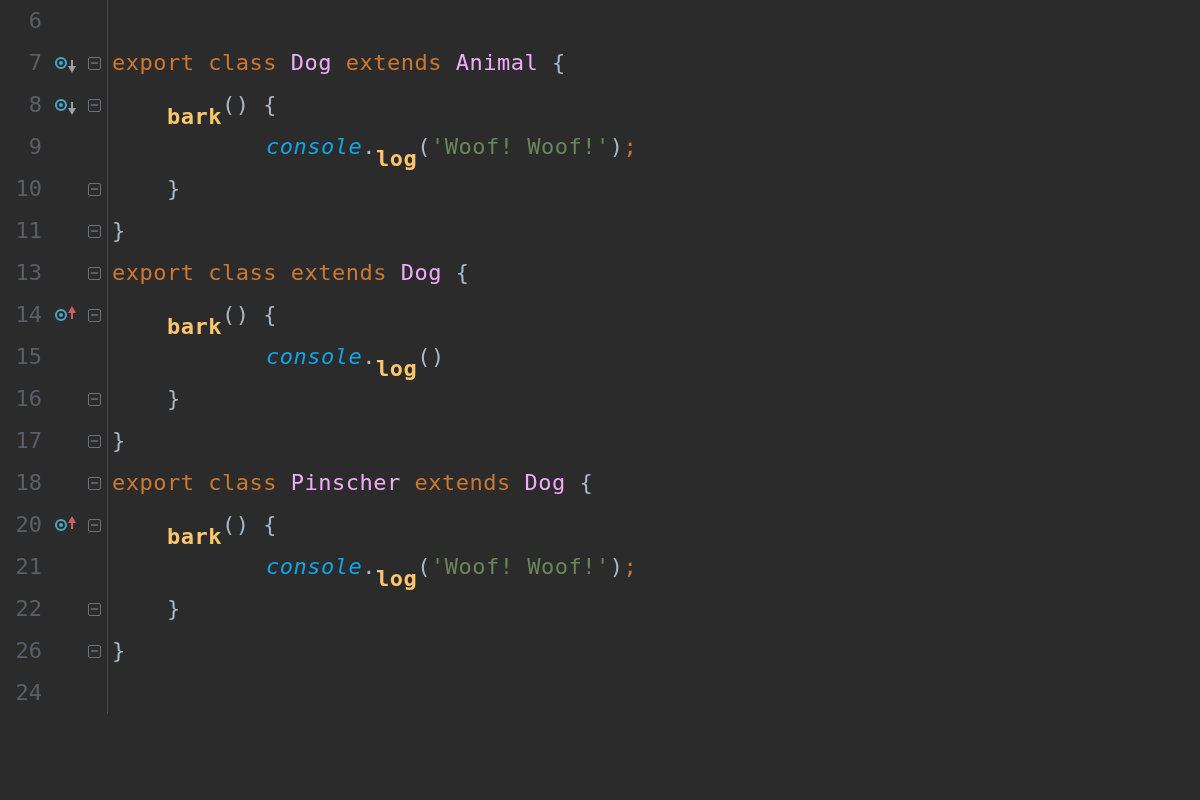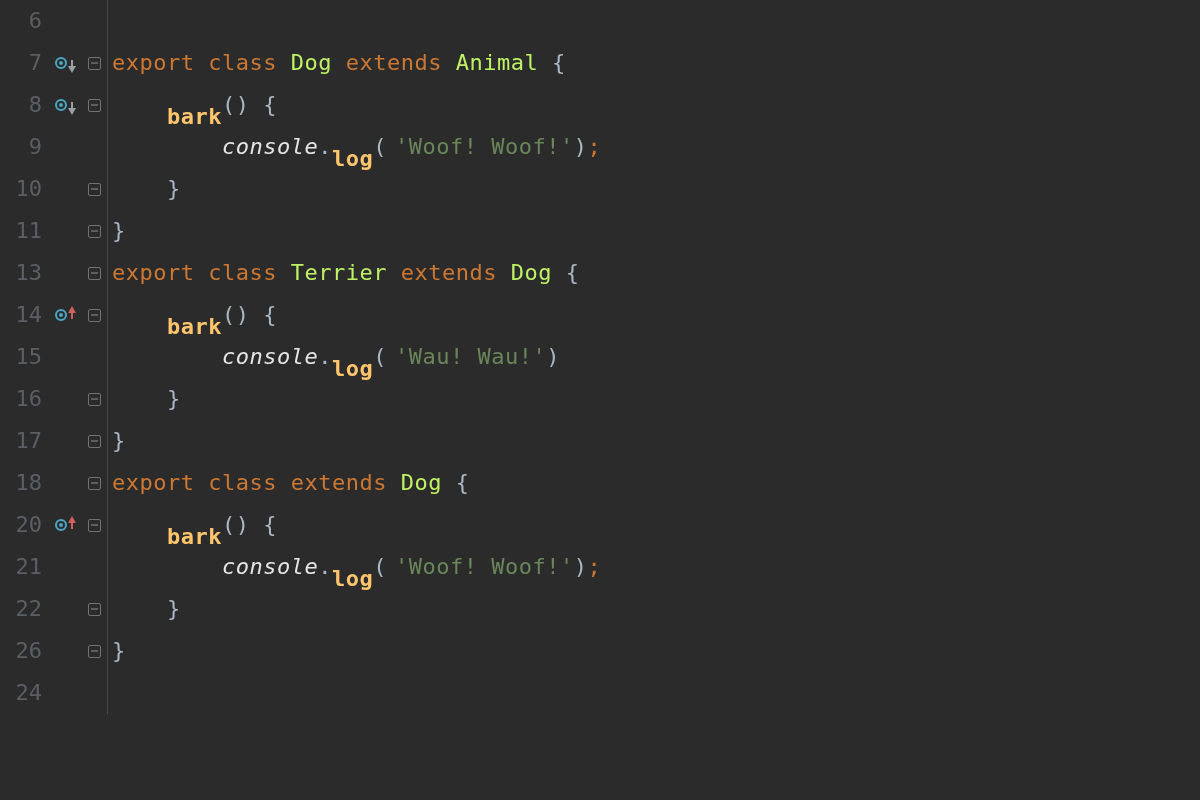--- a/index.html
+++ b/index.html
@@ -86,24 +86,24 @@
 
   
   .code {
     padding-left: 4px;
     display: flex;
     align-items: center;
   }
 
   
   .kw   { color: #cc7832; }
-  .cls  { color: #bef264; }
+  .cls  { color: #f0abfc; }
   .fn   { color: #ffc66d; font-weight: 600; margin-top: 24px; }
-  .obj  { color: #e5e5e5; font-style: italic; }
-  .str  { color: #6a8759; margin-left: 8px; }
+  .obj  { color: #0ea5e9; font-style: italic; margin-left: 44px; }
+  .str  { color: #6a8759; }
   .punct{ color: #a9b7c6; }
   .brace{ color: #a9b7c6; }
   .semi { color: #cc7832; }
 
   
   .ov-icon {
     display: inline-flex;
     align-items: center;
     gap: 1px;
   }
@@ -153,24 +153,24 @@
 </head>
 <body>
 
 <div class="editor" id="editor">
     <div class="line"><div class="gutter">6</div><div class="icon-col"></div><div class="fold-col empty"></div><div class="code"></div></div>
     <div class="line"><div class="gutter">7</div><div class="icon-col"><span class="ov-icon"><span class="ov-circle"></span><span class="ov-stack"><span class="ov-arrow-stem down"></span><span class="ov-arrow down"></span></span></span></div><div class="fold-col"><div class="fold-handle"></div></div><div class="code"><span class="kw">export </span><span class="kw">class </span><span class="cls">Dog </span><span class="kw">extends </span><span class="cls">Animal </span><span class="brace">{</span></div></div>
     <div class="line"><div class="gutter">8</div><div class="icon-col"><span class="ov-icon"><span class="ov-circle"></span><span class="ov-stack"><span class="ov-arrow-stem down"></span><span class="ov-arrow down"></span></span></span></div><div class="fold-col"><div class="fold-handle"></div></div><div class="code"><span class="">    </span><span class="fn">bark</span><span class="punct">() </span><span class="brace">{</span></div></div>
     <div class="line"><div class="gutter">9</div><div class="icon-col"></div><div class="fold-col empty"></div><div class="code"><span class="">        </span><span class="obj">console</span><span class="punct">.</span><span class="fn">log</span><span class="punct">(</span><span class="str">'Woof! Woof!'</span><span class="punct">)</span><span class="semi">;</span></div></div>
     <div class="line"><div class="gutter">10</div><div class="icon-col"></div><div class="fold-col"><div class="fold-handle"></div></div><div class="code"><span class="">    </span><span class="brace">}</span></div></div>
     <div class="line"><div class="gutter">11</div><div class="icon-col"></div><div class="fold-col"><div class="fold-handle"></div></div><div class="code"><span class="brace">}</span></div></div>
-    <div class="line"><div class="gutter">13</div><div class="icon-col"></div><div class="fold-col"><div class="fold-handle"></div></div><div class="code"><span class="kw">export </span><span class="kw">class </span><span class="cls">Terrier </span><span class="kw">extends </span><span class="cls">Dog </span><span class="brace">{</span></div></div>
+    <div class="line"><div class="gutter">13</div><div class="icon-col"></div><div class="fold-col"><div class="fold-handle"></div></div><div class="code"><span class="kw">export </span><span class="kw">class </span><span class="kw">extends </span><span class="cls">Dog </span><span class="brace">{</span></div></div>
     <div class="line"><div class="gutter">14</div><div class="icon-col"><span class="ov-icon"><span class="ov-circle"></span><span class="ov-stack"><span class="ov-arrow up"></span><span class="ov-arrow-stem up"></span></span></span></div><div class="fold-col"><div class="fold-handle"></div></div><div class="code"><span class="">    </span><span class="fn">bark</span><span class="punct">() </span><span class="brace">{</span></div></div>
-    <div class="line"><div class="gutter">15</div><div class="icon-col"></div><div class="fold-col empty"></div><div class="code"><span class="">        </span><span class="obj">console</span><span class="punct">.</span><span class="fn">log</span><span class="punct">(</span><span class="str">'Wau! Wau!'</span><span class="punct">)</span></div></div>
+    <div class="line"><div class="gutter">15</div><div class="icon-col"></div><div class="fold-col empty"></div><div class="code"><span class="">        </span><span class="obj">console</span><span class="punct">.</span><span class="fn">log</span><span class="punct">(</span><span class="punct">)</span></div></div>
     <div class="line"><div class="gutter">16</div><div class="icon-col"></div><div class="fold-col"><div class="fold-handle"></div></div><div class="code"><span class="">    </span><span class="brace">}</span></div></div>
     <div class="line"><div class="gutter">17</div><div class="icon-col"></div><div class="fold-col"><div class="fold-handle"></div></div><div class="code"><span class="brace">}</span></div></div>
-    <div class="line"><div class="gutter">18</div><div class="icon-col"></div><div class="fold-col"><div class="fold-handle"></div></div><div class="code"><span class="kw">export </span><span class="kw">class </span><span class="kw">extends </span><span class="cls">Dog </span><span class="brace">{</span></div></div>
+    <div class="line"><div class="gutter">18</div><div class="icon-col"></div><div class="fold-col"><div class="fold-handle"></div></div><div class="code"><span class="kw">export </span><span class="kw">class </span><span class="cls">Pinscher </span><span class="kw">extends </span><span class="cls">Dog </span><span class="brace">{</span></div></div>
     <div class="line"><div class="gutter">20</div><div class="icon-col"><span class="ov-icon"><span class="ov-circle"></span><span class="ov-stack"><span class="ov-arrow up"></span><span class="ov-arrow-stem up"></span></span></span></div><div class="fold-col"><div class="fold-handle"></div></div><div class="code"><span class="">    </span><span class="fn">bark</span><span class="punct">() </span><span class="brace">{</span></div></div>
     <div class="line"><div class="gutter">21</div><div class="icon-col"></div><div class="fold-col empty"></div><div class="code"><span class="">        </span><span class="obj">console</span><span class="punct">.</span><span class="fn">log</span><span class="punct">(</span><span class="str">'Woof! Woof!'</span><span class="punct">)</span><span class="semi">;</span></div></div>
     <div class="line"><div class="gutter">22</div><div class="icon-col"></div><div class="fold-col"><div class="fold-handle"></div></div><div class="code"><span class="">    </span><span class="brace">}</span></div></div>
     <div class="line"><div class="gutter">26</div><div class="icon-col"></div><div class="fold-col"><div class="fold-handle"></div></div><div class="code"><span class="brace">}</span></div></div>
     <div class="line"><div class="gutter">24</div><div class="icon-col"></div><div class="fold-col empty"></div><div class="code"></div></div>
   </div>
 
 </body></html>

